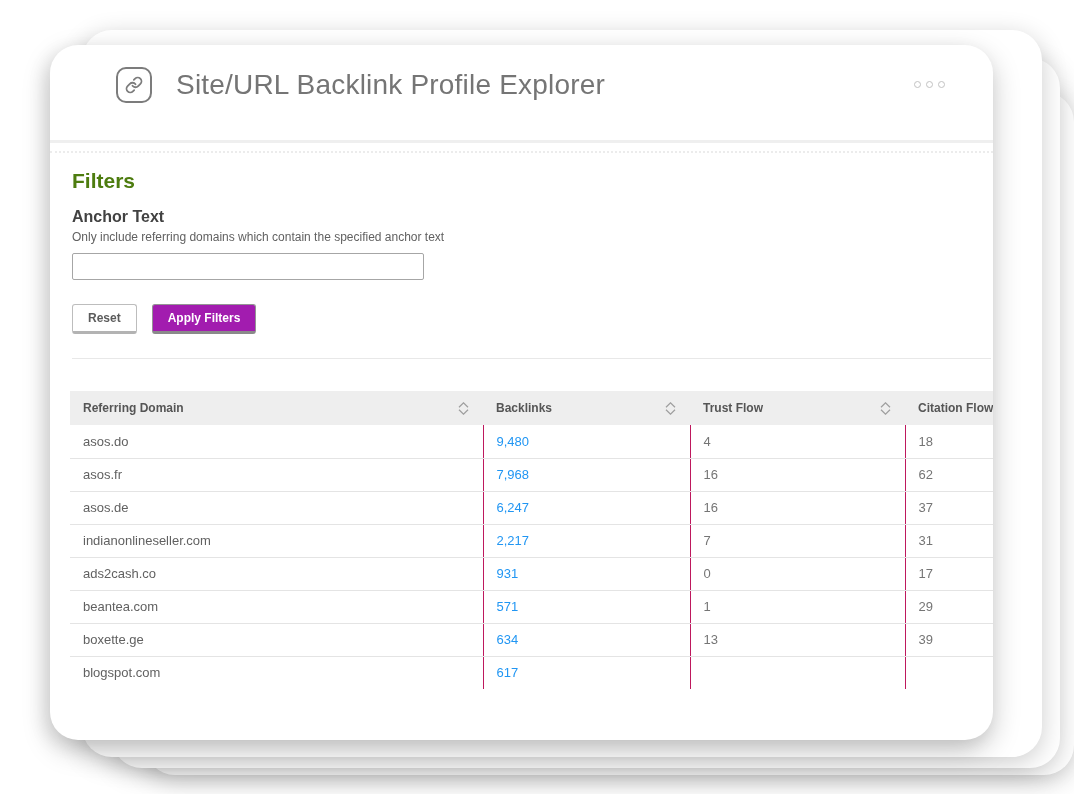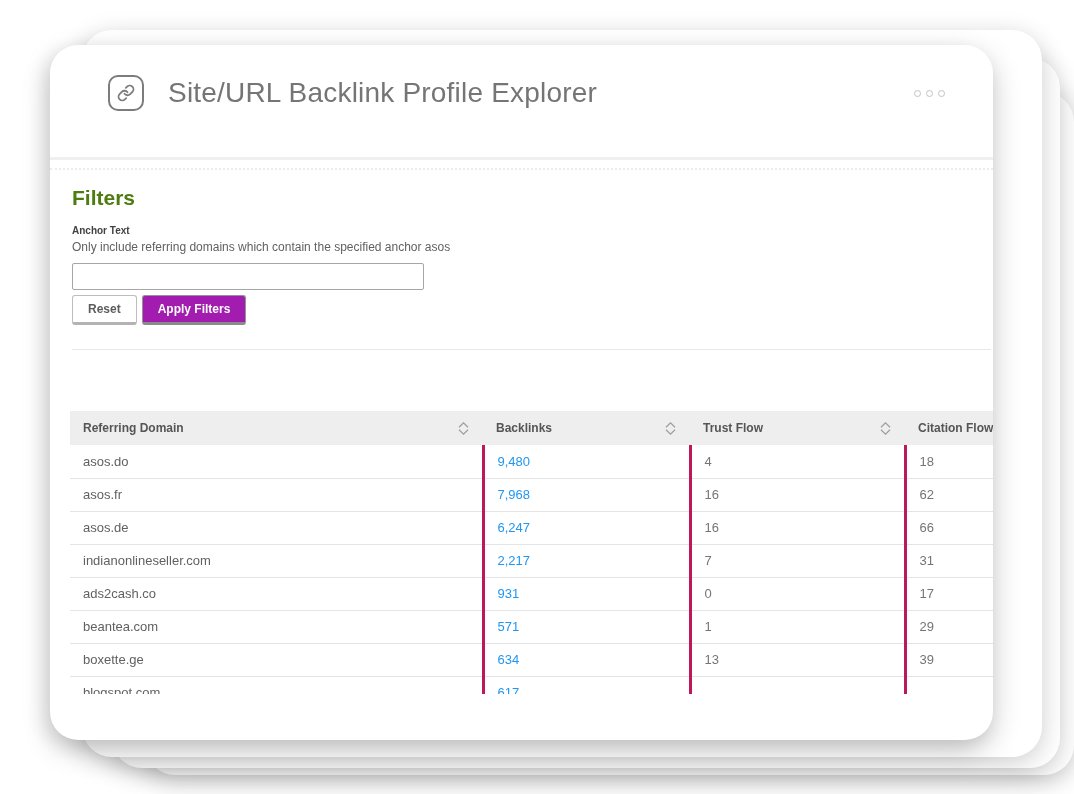--- a/index.html
+++ b/index.html
@@ -13,61 +13,61 @@
   .back-3 { left:145px; top:92px;  width:929px; height:683px; }
   .back-2 { left:112px; top:58px;  width:948px; height:710px; }
   .back-1 { left:82px;  top:30px;  width:960px; height:727px; }
 
   
   .card { position:absolute; left:50px; top:45px; width:943px; height:695px;
           background:#ffffff; border-radius:28px; overflow:hidden;
           box-shadow:0 10px 28px rgba(0,0,0,.22), -6px 6px 18px rgba(0,0,0,.08); }
 
   
-  .card-header { height:112px; display:flex; align-items:center; padding:0 48px 16px 58px; }
+  .card-header { height:95px; display:flex; align-items:center; padding:0 48px 16px 58px;margin-left:8px; }
   .link-icon-box { width:36px; height:36px; border:2px solid #7c7c7c; border-radius:10px;
                    display:flex; align-items:center; justify-content:center; flex:none; }
   .card-title { margin-left:24px; font-size:28px; color:#757575; font-weight:400; letter-spacing:.2px; }
   .dots-menu { margin-left:auto; display:flex; gap:5px; align-items:center; cursor:pointer; }
   .dots-menu i { display:block; width:7px; height:7px; border:1.6px solid #c2c2c2; border-radius:50%; }
 
   .divider-solid { border-top:3px solid #efefef; }
   .divider-dotted { border-top:2px dotted #ececec; margin-top:8px; }
 
   
   .filters { padding:16px 22px 0 22px; }
   .filters-heading { font-size:21px; color:#4d7c0f; font-weight:700; }
-  .anchor-label { margin-top:15px; font-size:10px; font-weight:bold; color:#424242; }
+  .anchor-label { margin-top:15px; font-size:16px; font-weight:bold; color:#424242; }
   .anchor-help { margin-top:4px; font-size:12px; color:#616161; }
   .anchor-input { margin-top:9px; width:352px; height:27px; border:1px solid #a6a6a6;
                   border-radius:2px; background:#fff; font-size:13px; color:#424242;
                   padding:0 8px; outline:none; display:block; }
-  .btn-row { margin-top:5px; display:flex; gap:5px; }
+  .btn-row { margin-top:24px; display:flex; gap:15px; }
   .btn { font-size:12px; font-weight:bold; border-radius:3px; height:30px; cursor:pointer;
          font-family:inherit; }
   .btn-reset { background:#ffffff; color:#5c5c5c; border:1px solid #bdbdbd;
                border-bottom:3px solid #b3b3b3; padding:0 15px; }
   .btn-apply { background:#a21caf; color:#ffffff; border:1px solid #949494;
                border-bottom:3px solid #8a8a8a; padding:0 15px; }
   .divider-2 { margin:24px 2px 0 22px; border-top:1px solid #e8e8e8; }
 
   
   .table-clip { margin:32px 0 0 20px; width:923px; height:312px; overflow:hidden; }
-  table { border-collapse:collapse; table-layout:fixed; width:1000px;margin-top:29px; }
+  table { border-collapse:collapse; table-layout:fixed; width:1000px; }
   col.c1{width:413px;} col.c2{width:207px;} col.c3{width:215px;} col.c4{width:165px;}
   thead th { background:#eeeeee; height:34px; font-size:12px; font-weight:bold; color:#555555;
              text-align:left; padding:0 0 0 13px; }
   .th-inner { display:flex; align-items:center; }
   .th-label { flex:none; }
   .sort-icon { margin-left:auto; margin-right:14px; display:flex; flex-direction:column; gap:1px;
                cursor:pointer; }
   tbody td { height:33px; font-size:13px; color:#757575; padding:0 0 0 13px;
              border-bottom:1px solid #e4e4e4; background:#fff; }
   tbody td:first-child { color:#616161; }
-  tbody td + td { border-left:3px solid #be185d; }
+  tbody td + td { border-left:1px solid #be185d; }
   tbody a { color:#2196f3; text-decoration:none; }
   tr.partial td { border-bottom:none; }
 </style>
 </head>
 <body>
 
 <div class="stage">
   <div class="back-card back-3"></div>
   <div class="back-card back-2"></div>
   <div class="back-card back-1"></div>
@@ -88,21 +88,21 @@
           <i></i>
       </div>
     </div>
 
     <div class="divider-solid"></div>
     <div class="divider-dotted"></div>
 
     <div class="filters">
       <div class="filters-heading">Filters</div>
       <div class="anchor-label">Anchor Text</div>
-      <div class="anchor-help">Only include referring domains which contain the specified anchor asos</div>
+      <div class="anchor-help">Only include referring domains which contain the specified anchor text</div>
       <input class="anchor-input" type="text" value="" style="">
       <div class="btn-row">
         <button class="btn btn-reset">Reset</button>
         <button class="btn btn-apply">Apply Filters</button>
       </div>
     </div>
 
     <div class="divider-2"></div>
 
     <div class="table-clip">
@@ -171,21 +171,21 @@
             <tr>
               <td>asos.fr</td>
               <td><a href="#">7,968</a></td>
               <td>16</td>
               <td>62</td>
             </tr>
             <tr>
               <td>asos.de</td>
               <td><a href="#">6,247</a></td>
               <td>16</td>
-              <td>66</td>
+              <td>37</td>
             </tr>
             <tr>
               <td>indianonlineseller.com</td>
               <td><a href="#">2,217</a></td>
               <td>7</td>
               <td>31</td>
             </tr>
             <tr>
               <td>ads2cash.co</td>
               <td><a href="#">931</a></td>

